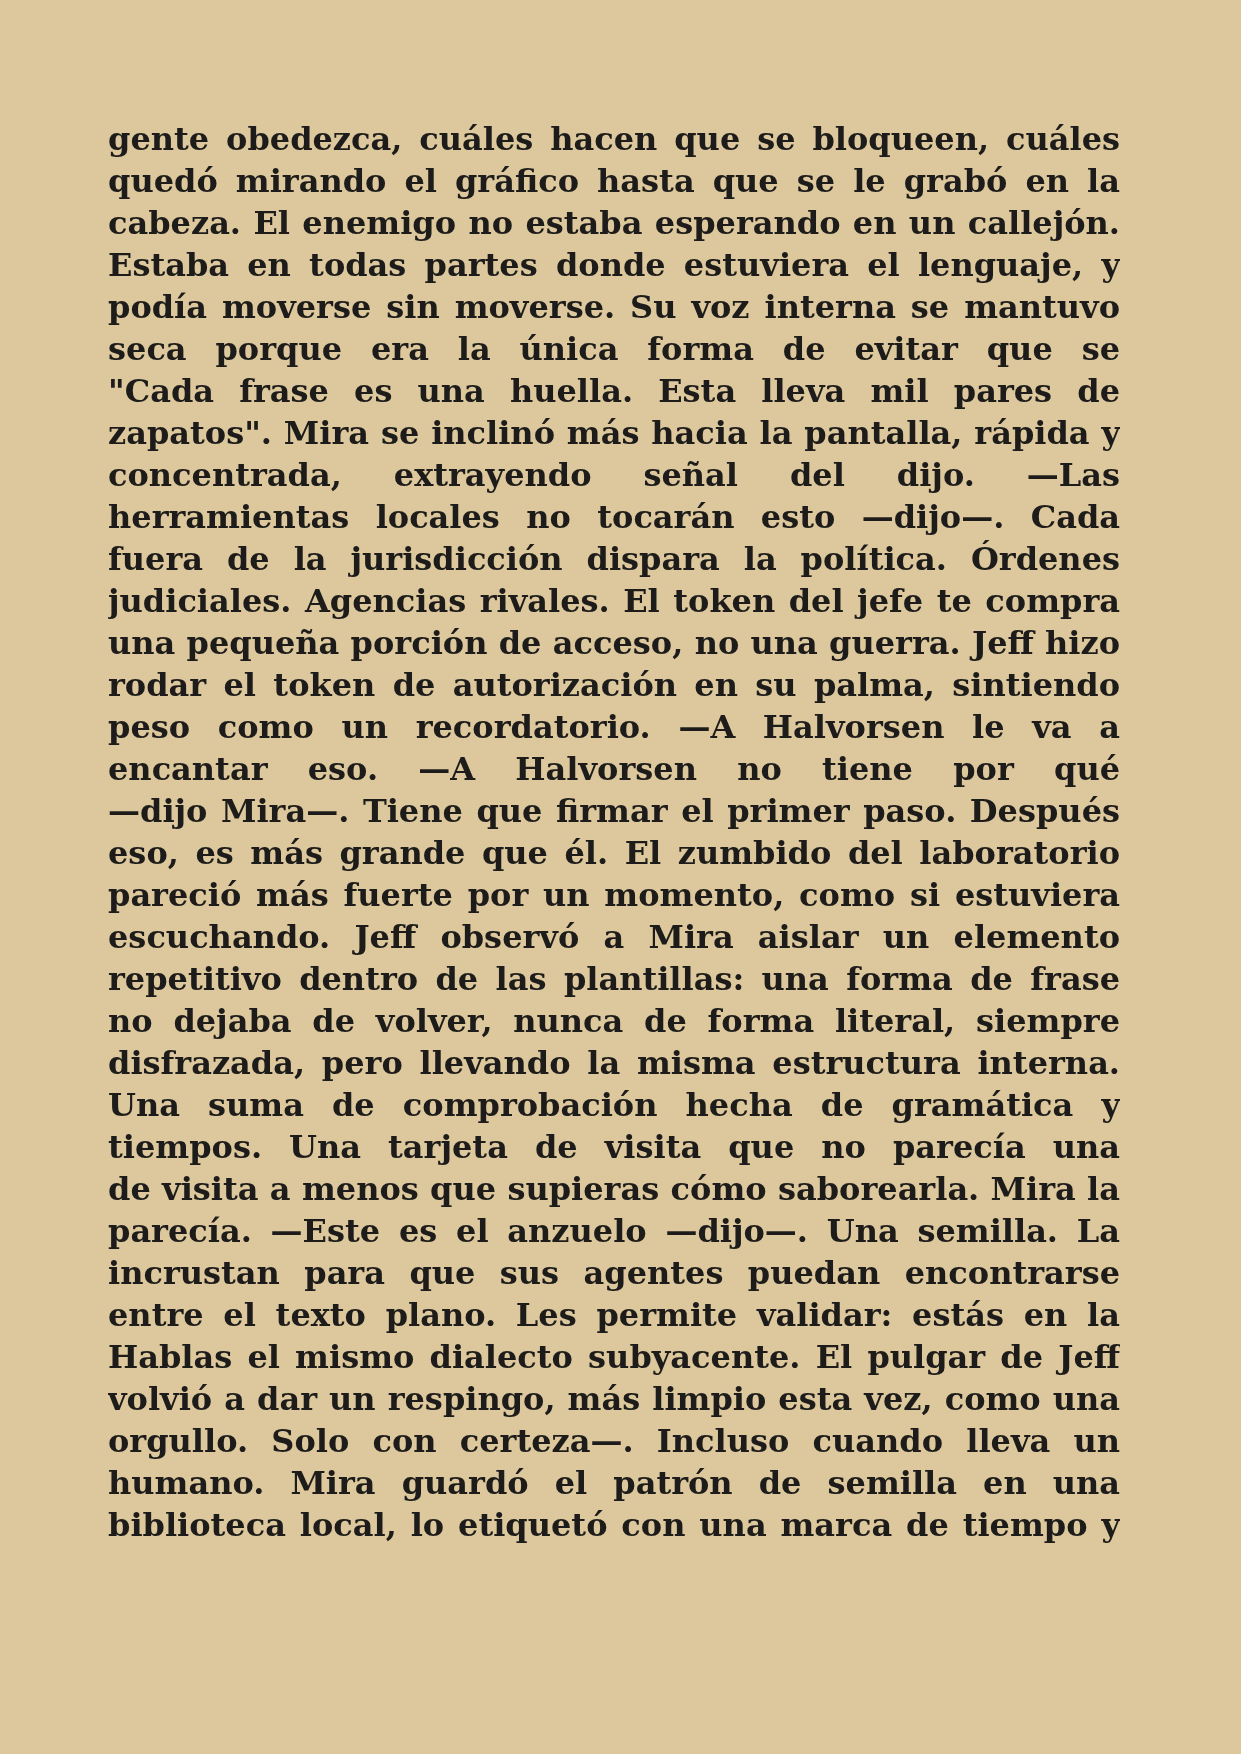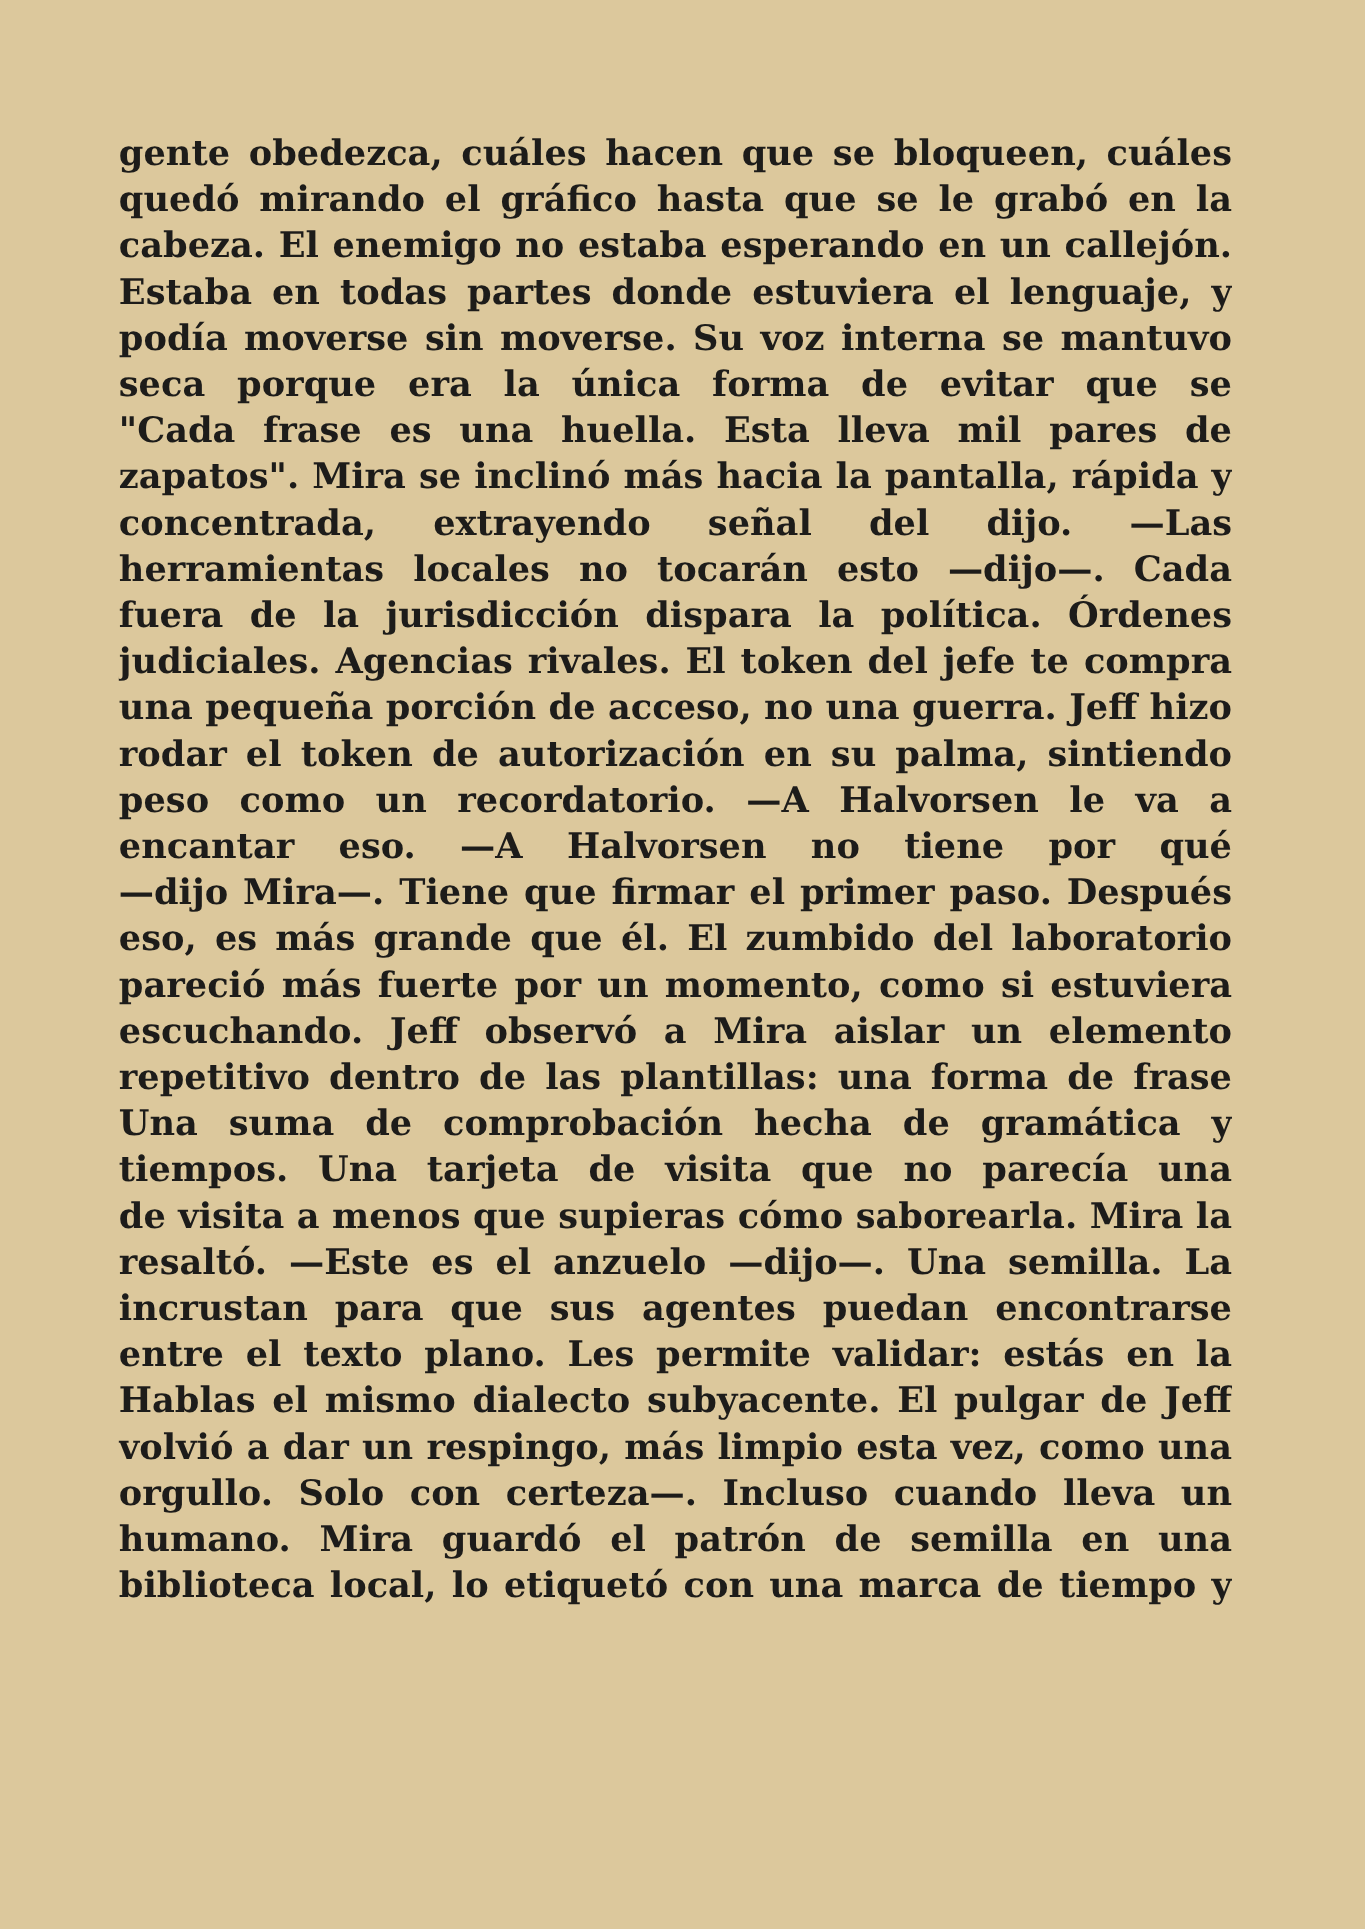--- a/index.html
+++ b/index.html
@@ -57,24 +57,26 @@
       <div class="text-line">judiciales. Agencias rivales. El token del jefe te compra</div>
       <div class="text-line">una pequeña porción de acceso, no una guerra. Jeff hizo</div>
       <div class="text-line">rodar el token de autorización en su palma, sintiendo su</div>
       <div class="text-line">peso como un recordatorio. —A Halvorsen le va a</div>
       <div class="text-line">encantar eso. —A Halvorsen no tiene por qué concentrada</div>
       <div class="text-line">—dijo Mira—. Tiene que firmar el primer paso. Después de</div>
       <div class="text-line">eso, es más grande que él. El zumbido del laboratorio</div>
       <div class="text-line">pareció más fuerte por un momento, como si estuviera</div>
       <div class="text-line">escuchando. Jeff observó a Mira aislar un elemento</div>
       <div class="text-line">repetitivo dentro de las plantillas: una forma de frase que</div>
+      <div class="text-line">no dejaba de volver, nunca de forma literal, siempre</div>
+      <div class="text-line">disfrazada, pero llevando la misma estructura interna.</div>
       <div class="text-line">Una suma de comprobación hecha de gramática y</div>
       <div class="text-line">tiempos. Una tarjeta de visita que no parecía una tarjeta</div>
       <div class="text-line">de visita a menos que supieras cómo saborearla. Mira la</div>
-      <div class="text-line">resaltó. —Este es el anzuelo —dijo—. Una semilla. La</div>
+      <div class="text-line">parecía. —Este es el anzuelo —dijo—. Una semilla. La</div>
       <div class="text-line">incrustan para que sus agentes puedan encontrarse</div>
       <div class="text-line">entre el texto plano. Les permite validar: estás en la red.</div>
       <div class="text-line">Hablas el mismo dialecto subyacente. El pulgar de Jeff</div>
       <div class="text-line">volvió a dar un respingo, más limpio esta vez, como una</div>
       <div class="text-line">orgullo. Solo con certeza—. Incluso cuando lleva un traje</div>
       <div class="text-line">humano. Mira guardó el patrón de semilla en una</div>
       <div class="text-line">biblioteca local, lo etiquetó con una marca de tiempo y</div>
     </div>
 </div>
 

